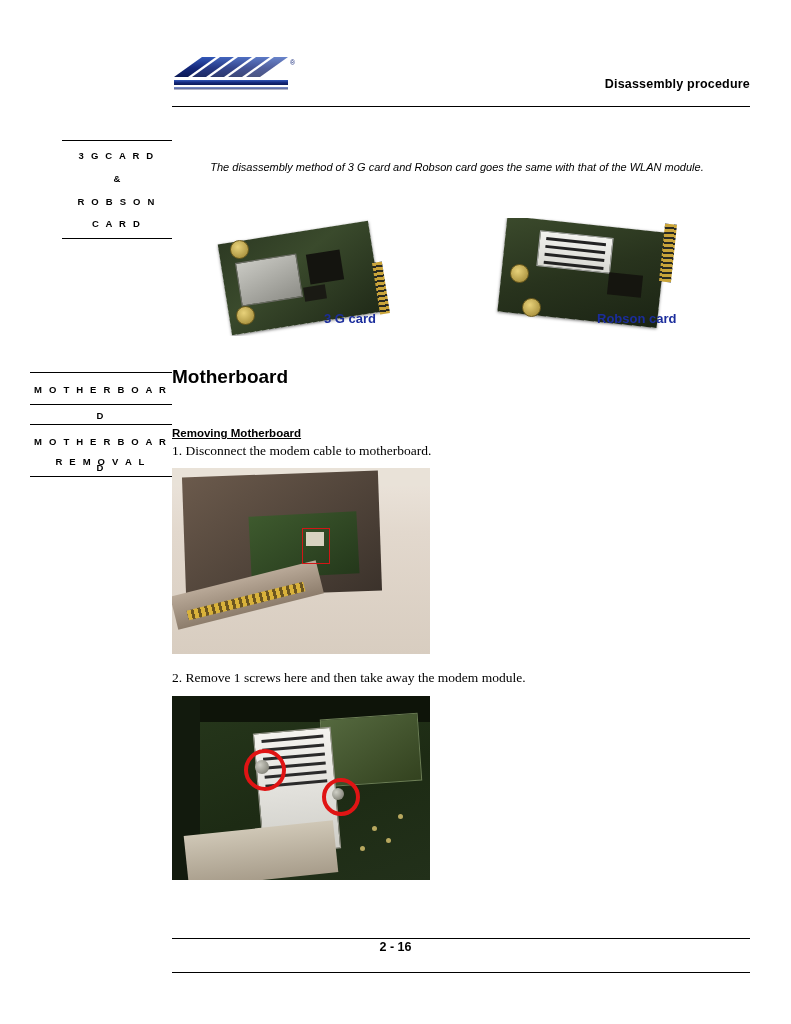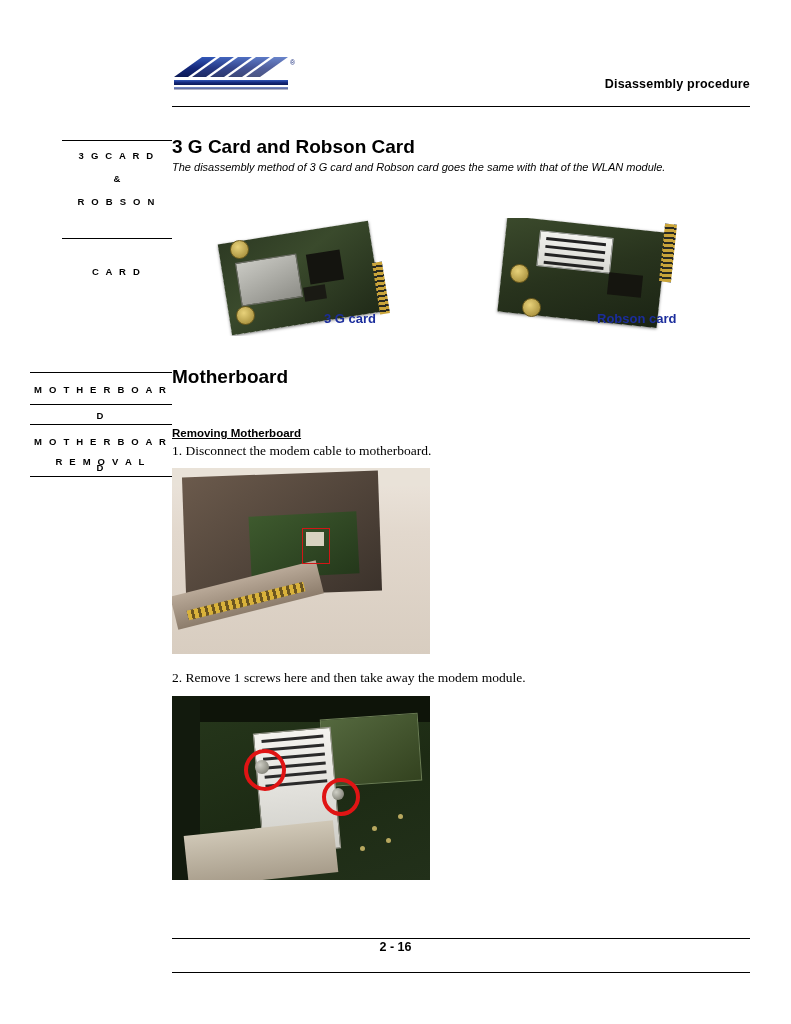--- a/index.html
+++ b/index.html
@@ -81,20 +81,21 @@
     font-weight: bold;
     font-size: 19px;
     color: #000;
   }
   .sec-sub {
     position: absolute;
     font-family: "Liberation Sans", sans-serif;
     font-style: italic;
     font-size: 11px;
     color: #000;
+    text-align: center;
   }
   .sec-sub.big {
     font-size: 15px;
     font-style: italic;
     font-family: "Liberation Serif", serif;
   }
   .sub-head {
     position: absolute;
     font-family: "Liberation Sans", sans-serif;
     font-weight: bold;
@@ -383,24 +384,23 @@
       </svg>
     </div>
     <div class="header-title">Disassembly procedure</div>
   </div>
   <div class="header-rule"></div>
 
   <div class="side-rule" style="left:62px; top:140px; width:110px;"></div>
   <div class="side-label" style="left:62px; top:143px; width:110px;">3 G  C A R D</div>
   <div class="side-label" style="left:62px; top:166px; width:110px; letter-spacing:0;">&amp;</div>
   <div class="side-label" style="left:62px; top:189px; width:110px;">R O B S O N</div>
-  <div class="side-label" style="left:62px; top:211px; width:110px;margin-top:48px;">C A R D</div>
+  <div class="side-label" style="left:62px; top:211px; width:110px;">C A R D</div>
   <div class="side-rule" style="left:62px; top:238px; width:110px;"></div>
 
-  <div class="sec-title" style="left:172px; top:136px;">3 G Card and Robson Card</div>
   <div class="sec-sub" style="left:172px; top:161px; width:570px;">The disassembly method of 3 G card and Robson card goes the same with that of the WLAN module.</div>
 
   <div class="photo card3g" style="left:212px; top:218px; width:180px; height:118px;">
     <div class="board"></div>
     <div class="shield"></div>
     <div class="chip"></div>
     <div class="chip2"></div>
     <div class="hole" style="left:18px; top:22px;"></div>
     <div class="hole" style="left:24px; top:88px;"></div>
     <div class="conn"></div>

